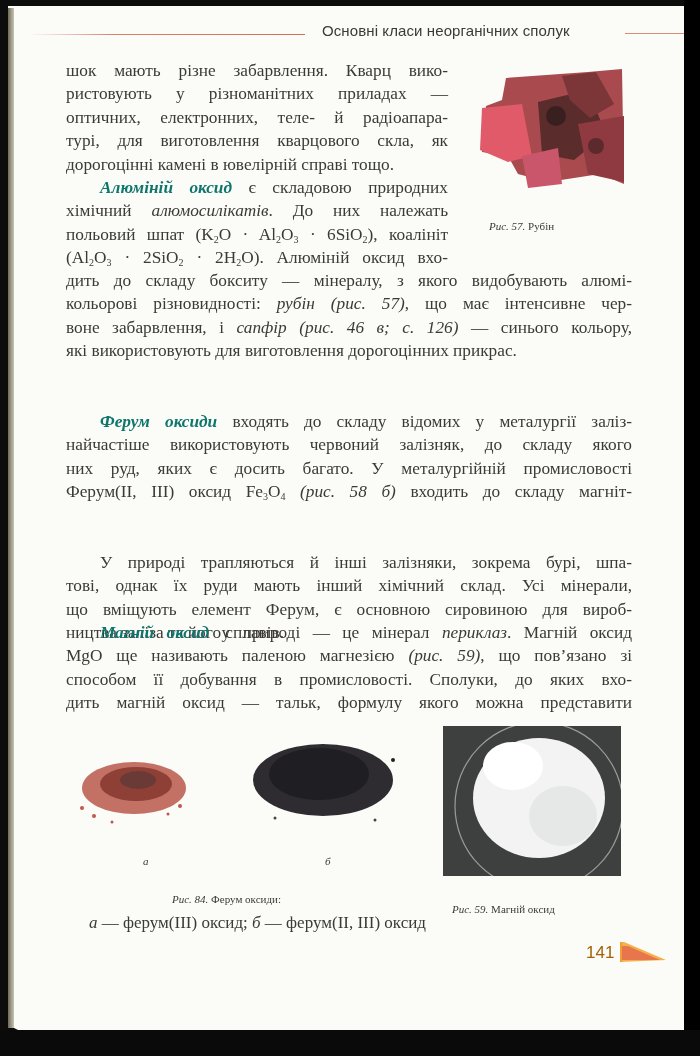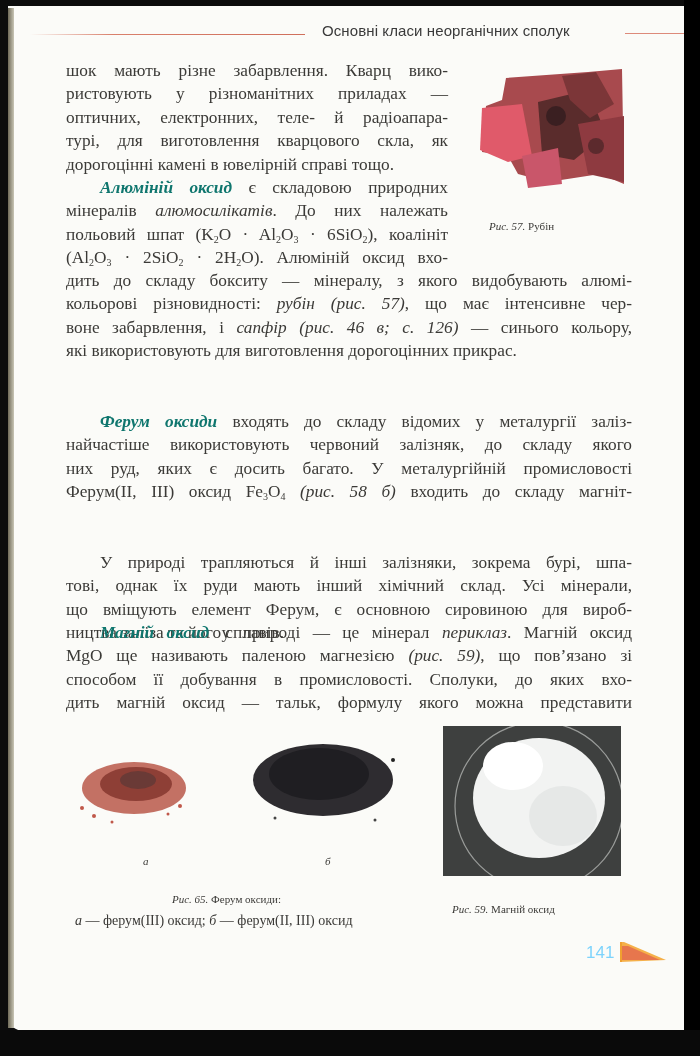--- a/index.html
+++ b/index.html
@@ -47,21 +47,21 @@
   .cap { position:absolute; font-size:11px; color:#3b3a37; white-space:nowrap; }
   .cap .it { font-style:italic; }
 
   .fig58a { position:absolute; left:72px; top:742px; width:120px; height:90px; }
   .fig58b { position:absolute; left:245px; top:730px; width:150px; height:100px; }
   .fig59 { position:absolute; left:443px; top:726px; width:178px; height:150px; background:#3c3e3d; overflow:hidden; }
 
   .page-number {
     position:absolute; left:586px; top:943px;
     font-family:"Liberation Sans","DejaVu Sans",sans-serif;
-    font-size:17px; color:#7dd3fc;
+    font-size:17px; color:#a16207;
   }
   .page-flag { position:absolute; left:620px; top:940px; width:50px; height:26px; }
   .right-shadow { position:absolute; left:684px; top:0; width:16px; height:1056px; background:#000; }
   .bottom-dark { position:absolute; left:0; top:1030px; width:700px; height:26px; background:#0a0a0a; }
 </style>
 </head>
 <body>
 
 <div class="page"></div>
 <div class="page-edge-left"></div>
@@ -73,21 +73,21 @@
 <div class="body-text narrow" style="top:59px;">
   <span class="line">шок мають різне забарвлення. Кварц вико-</span>
   <span class="line">ристовують у різноманітних приладах —</span>
   <span class="line">оптичних, електронних, теле- й радіоапара-</span>
   <span class="line">турі, для виготовлення кварцового скла, як</span>
   <span class="line last">дорогоцінні камені в ювелірній справі тощо.</span>
 </div>
 
 <div class="body-text narrow" style="top:176px;">
   <span class="line indent"><span class="bi">Алюміній оксид</span><span> є складовою природних</span></span>
-  <span class="line"><span>мінералів </span><span class="it">алюмосилікатів</span><span>. До них належать</span></span>
+  <span class="line"><span>хімічний </span><span class="it">алюмосилікатів</span><span>. До них належать</span></span>
   <span class="line"><span>польовий шпат (K</span><sub>2</sub><span>O · Al</span><sub>2</sub><span>O</span><sub>3</sub><span> · 6SiO</span><sub>2</sub><span>), коалініт</span></span>
   <span class="line"><span>(Al</span><sub>2</sub><span>O</span><sub>3</sub><span> · 2SiO</span><sub>2</sub><span> · 2H</span><sub>2</sub><span>O). Алюміній оксид вхо-</span></span>
 </div>
 
 <div class="body-text" style="top:269px;">
   <span class="line">дить до складу бокситу — мінералу, з якого видобувають алюмі-</span>
   <span class="line"><span>кольорові різновидності: </span><span class="it">рубін (рис. 57)</span><span>, що має інтенсивне чер-</span></span>
   <span class="line"><span>воне забарвлення, і </span><span class="it">сапфір (рис. 46 в; с. 126)</span><span> — синього кольору,</span></span>
   <span class="line last">які використовують для виготовлення дорогоцінних прикрас.</span>
 </div>
@@ -139,22 +139,22 @@
 
 <svg class="fig58b" viewBox="0 0 150 100">
   <ellipse cx="78" cy="50" rx="70" ry="36" fill="#2e2c30"></ellipse>
   <ellipse cx="74" cy="44" rx="50" ry="26" fill="#1f1e22"></ellipse>
   <circle cx="148" cy="30" r="2" fill="#222"></circle>
     <circle cx="130" cy="90" r="1.5" fill="#444"></circle>
   <circle cx="30" cy="88" r="1.5" fill="#444"></circle>
 </svg>
 <div class="cap it" style="left:325px; top:855px;">б</div>
 
-<div class="cap" style="left:172px; top:893px;"><span class="it">Рис. 65.</span><span> Ферум оксиди:</span></div>
-<div class="cap" style="left:75px; top:913px; font-size:14px;"><span class="it">а</span><span> — ферум(III) оксид; </span><span class="it">б</span><span> — ферум(II, III) оксид</span></div>
+<div class="cap" style="left:172px; top:893px;"><span class="it">Рис. 84.</span><span> Ферум оксиди:</span></div>
+<div class="cap" style="left:89px; top:913px; font-size:17px;"><span class="it">а</span><span> — ферум(III) оксид; </span><span class="it">б</span><span> — ферум(II, III) оксид</span></div>
 
 <div class="fig59">
   <svg width="178" height="150" viewBox="0 0 178 150">
     <rect width="178" height="150" fill="#3e403f"></rect>
     <circle cx="96" cy="80" r="84" fill="none" stroke="#9a9c9a" stroke-width="1.2"></circle>
     <ellipse cx="96" cy="72" rx="66" ry="60" fill="#f2f3f2"></ellipse>
     <ellipse cx="70" cy="40" rx="30" ry="24" fill="#ffffff"></ellipse>
     <ellipse cx="120" cy="90" rx="34" ry="30" fill="#e6e8e7"></ellipse>
   </svg>
 </div>

